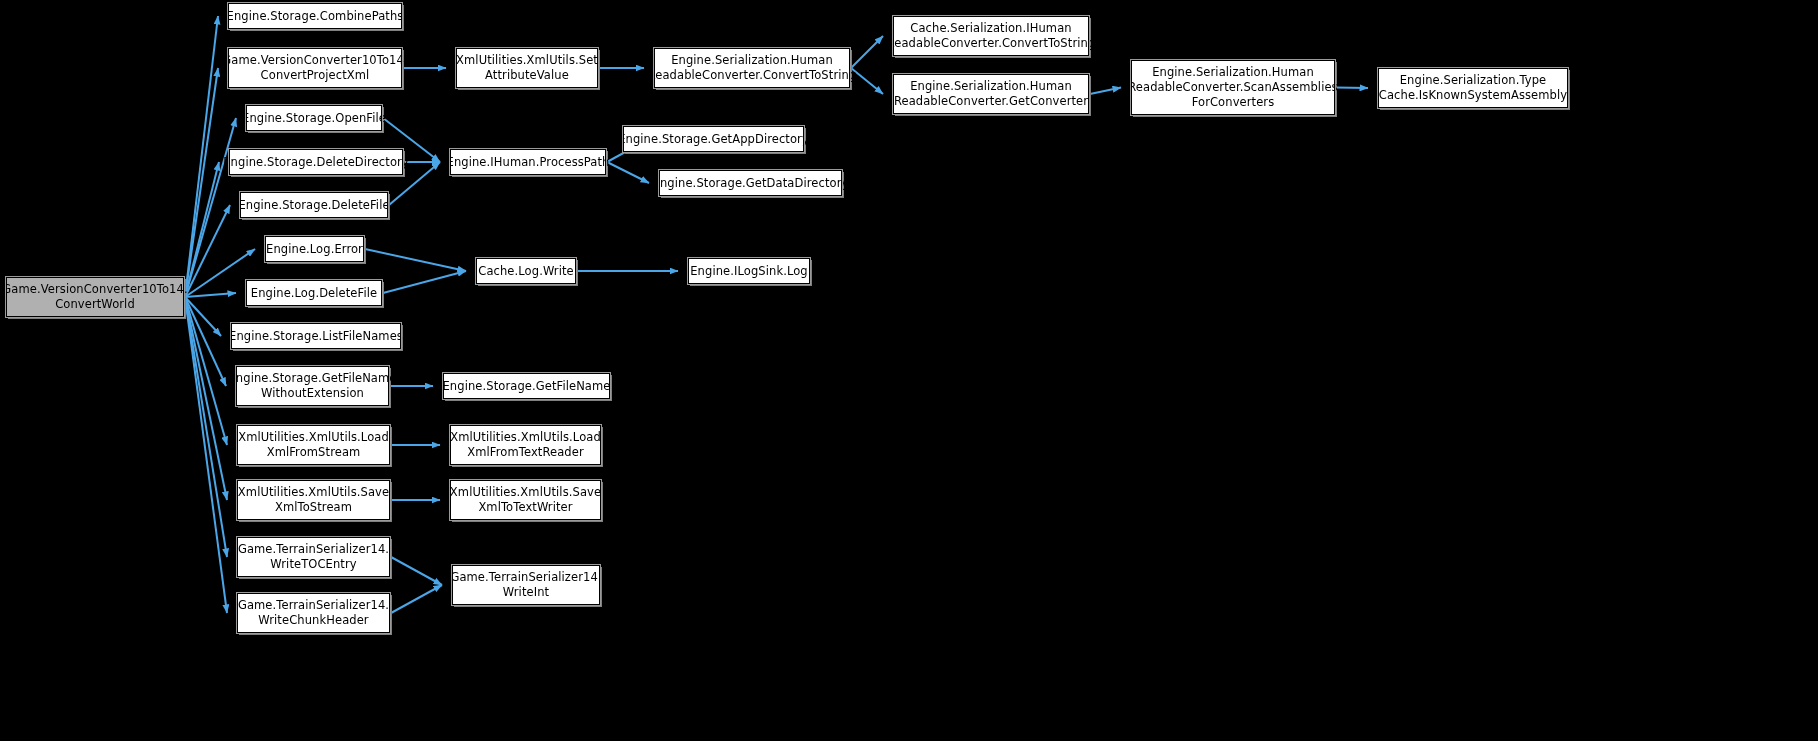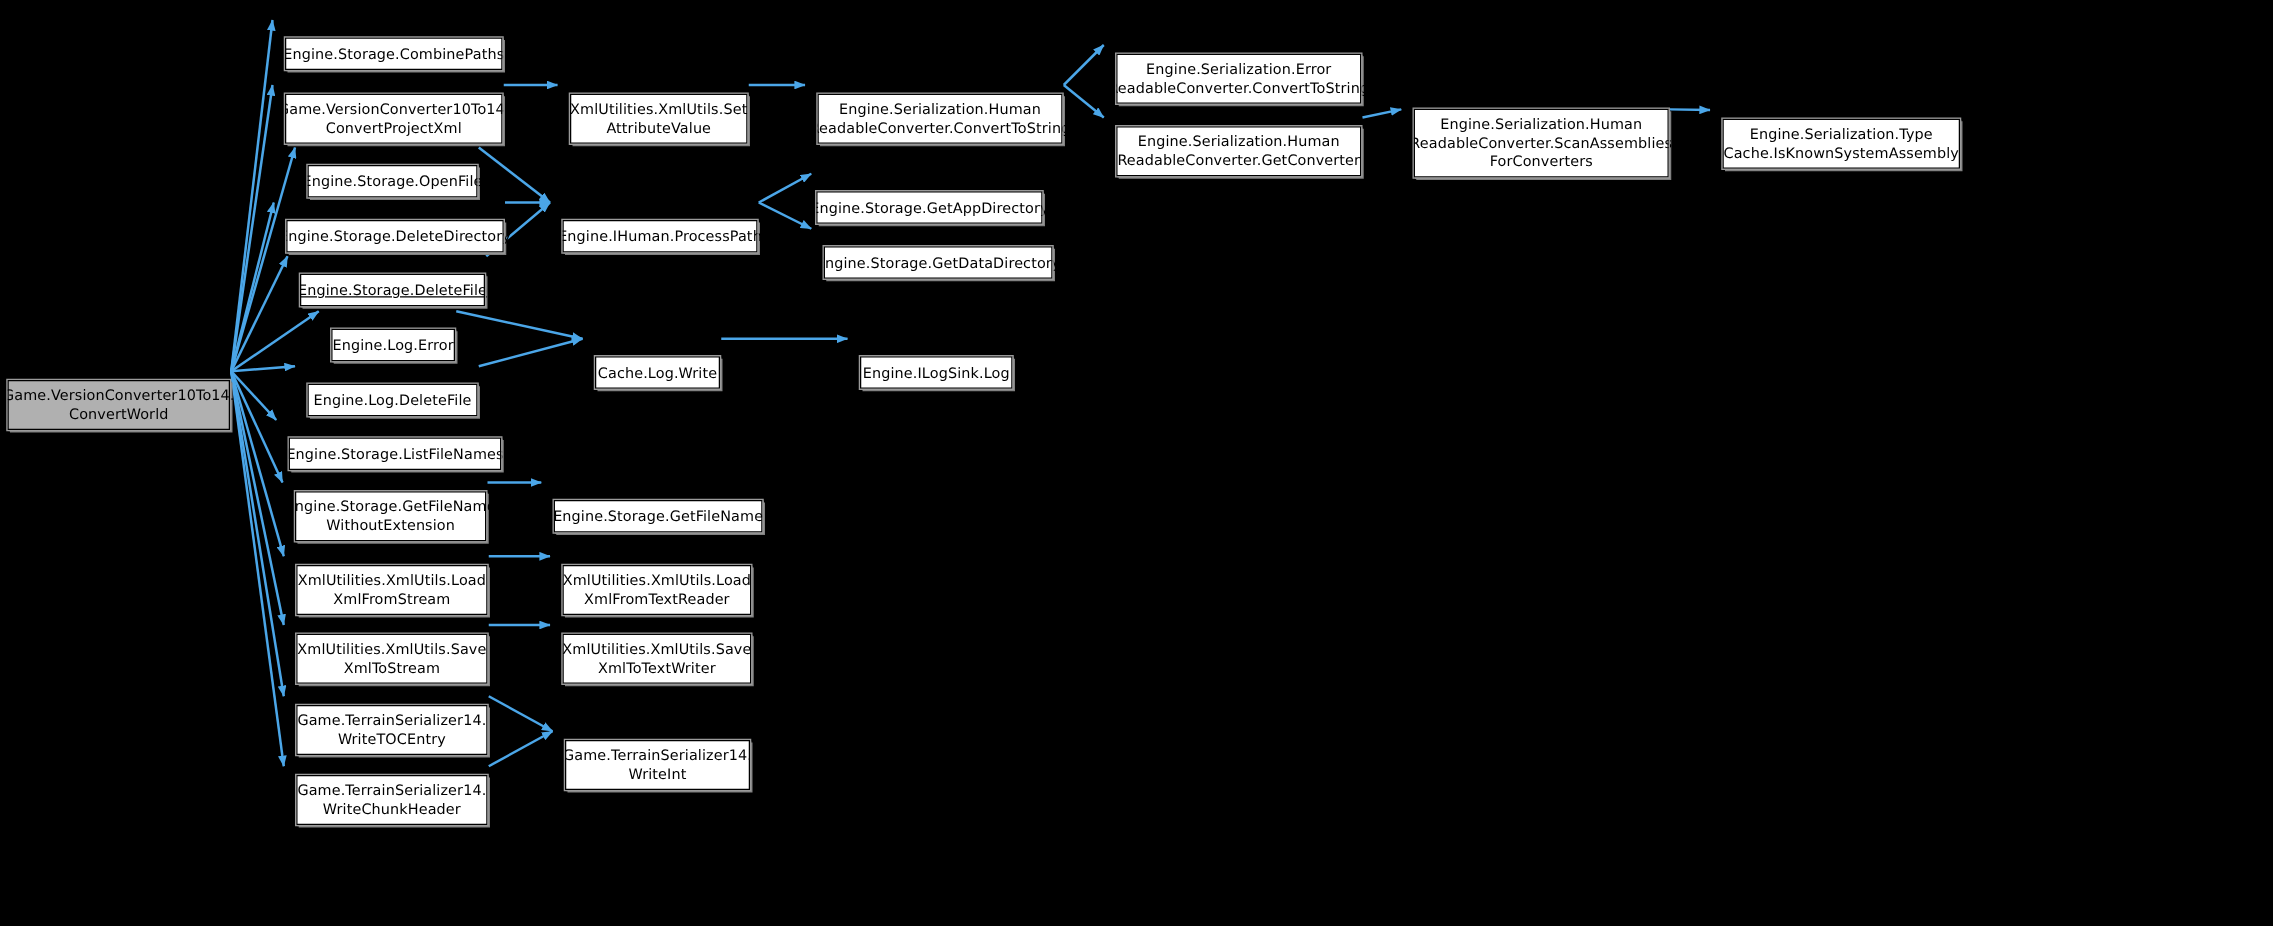--- a/index.html
+++ b/index.html
@@ -21,21 +21,20 @@
     display:flex;
     align-items:center;
     justify-content:center;
     text-align:center;
     color:#000;
     font-size:11.5px;
     line-height:15px;
     letter-spacing:0.1px;
     white-space:pre-line;
     padding:0 4px;
-    margin-top:27px;
   }
   .node.current{
     background:#b0b0b0;
     border:1px solid #000;
   }
 </style>
 </head>
 <body>
 
 <div id="canvas">
@@ -81,51 +80,51 @@
       </g>
   </svg>
   <div id="node-layer">
       <div class="node current" style="left: 6px; top: 277px; width: 178px; height: 40px;">Game.VersionConverter10To14.
 ConvertWorld</div>
       <div class="node" style="left: 228px; top: 3px; width: 174px; height: 26px;">Engine.Storage.CombinePaths</div>
       <div class="node" style="left: 228px; top: 48px; width: 174px; height: 40px;">Game.VersionConverter10To14.
 ConvertProjectXml</div>
       <div class="node" style="left: 246px; top: 105px; width: 136px; height: 26px;">Engine.Storage.OpenFile</div>
       <div class="node" style="left: 229px; top: 149px; width: 174px; height: 26px;">Engine.Storage.DeleteDirectory</div>
-      <div class="node" style="left: 240px; top: 192px; width: 148px; height: 26px; text-decoration: underline;">Engine.Storage.DeleteFile</div>
+      <div class="node" style="left: 240px; top: 192px; width: 148px; height: 26px;">Engine.Storage.DeleteFile</div>
       <div class="node" style="left: 265px; top: 236px; width: 99px; height: 26px;">Engine.Log.Error</div>
       <div class="node" style="left: 246px; top: 280px; width: 136px; height: 26px;">Engine.Log.DeleteFile</div>
       <div class="node" style="left: 231px; top: 323px; width: 170px; height: 26px;">Engine.Storage.ListFileNames</div>
       <div class="node" style="left: 236px; top: 366px; width: 153px; height: 40px;">Engine.Storage.GetFileName
 WithoutExtension</div>
       <div class="node" style="left: 237px; top: 425px; width: 153px; height: 40px;">XmlUtilities.XmlUtils.Load
 XmlFromStream</div>
       <div class="node" style="left: 237px; top: 480px; width: 153px; height: 40px;">XmlUtilities.XmlUtils.Save
 XmlToStream</div>
       <div class="node" style="left: 237px; top: 537px; width: 153px; height: 40px;">Game.TerrainSerializer14.
 WriteTOCEntry</div>
       <div class="node" style="left: 237px; top: 593px; width: 153px; height: 40px;">Game.TerrainSerializer14.
 WriteChunkHeader</div>
       <div class="node" style="left: 456px; top: 48px; width: 142px; height: 40px;">XmlUtilities.XmlUtils.Set
 AttributeValue</div>
       <div class="node" style="left: 450px; top: 149px; width: 156px; height: 26px;">Engine.IHuman.ProcessPath</div>
-      <div class="node" style="left: 653px; top: 126px; width: 181px; height: 26px;">Engine.Storage.GetAppDirectory</div>
+      <div class="node" style="left: 623px; top: 126px; width: 181px; height: 26px;">Engine.Storage.GetAppDirectory</div>
       <div class="node" style="left: 659px; top: 170px; width: 183px; height: 26px; text-align: right;">Engine.Storage.GetDataDirectory</div>
       <div class="node" style="left: 476px; top: 258px; width: 100px; height: 26px;">Cache.Log.Write</div>
       <div class="node" style="left: 688px; top: 258px; width: 122px; height: 26px;">Engine.ILogSink.Log</div>
       <div class="node" style="left: 443px; top: 373px; width: 167px; height: 26px;">Engine.Storage.GetFileName</div>
       <div class="node" style="left: 450px; top: 425px; width: 151px; height: 40px;">XmlUtilities.XmlUtils.Load
 XmlFromTextReader</div>
       <div class="node" style="left: 450px; top: 480px; width: 151px; height: 40px;">XmlUtilities.XmlUtils.Save
 XmlToTextWriter</div>
       <div class="node" style="left: 452px; top: 565px; width: 148px; height: 40px;">Game.TerrainSerializer14.
 WriteInt</div>
       <div class="node" style="left: 654px; top: 48px; width: 196px; height: 40px;">Engine.Serialization.Human
 ReadableConverter.ConvertToString</div>
-      <div class="node" style="left: 893px; top: 16px; width: 196px; height: 40px;">Engine.Serialization.Error
+      <div class="node" style="left: 893px; top: 16px; width: 196px; height: 40px;">Cache.Serialization.IHuman
 ReadableConverter.ConvertToString</div>
       <div class="node" style="left: 893px; top: 74px; width: 196px; height: 40px;">Engine.Serialization.Human
 ReadableConverter.GetConverter</div>
       <div class="node" style="left: 1131px; top: 60px; width: 204px; height: 55px;">Engine.Serialization.Human
 ReadableConverter.ScanAssemblies
 ForConverters</div>
       <div class="node" style="left: 1378px; top: 68px; width: 190px; height: 40px;">Engine.Serialization.Type
 Cache.IsKnownSystemAssembly</div>
     </div>
 </div>

